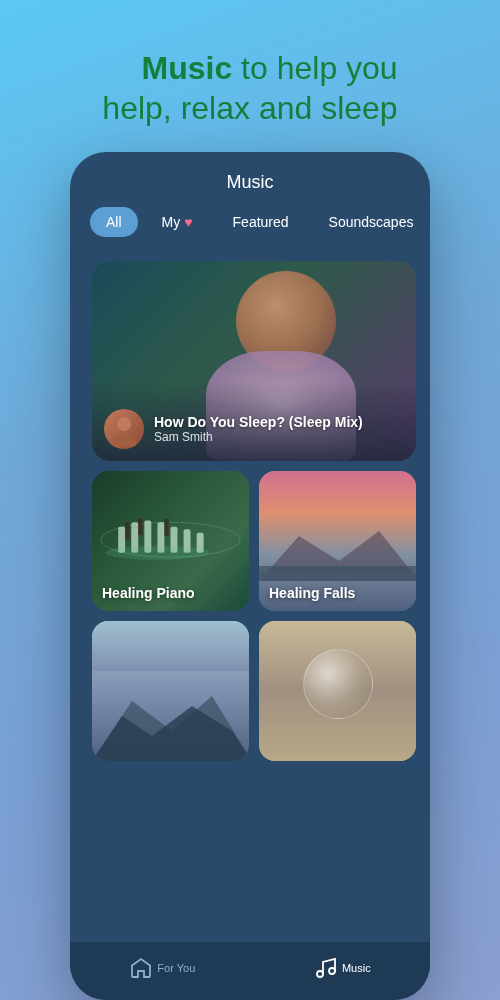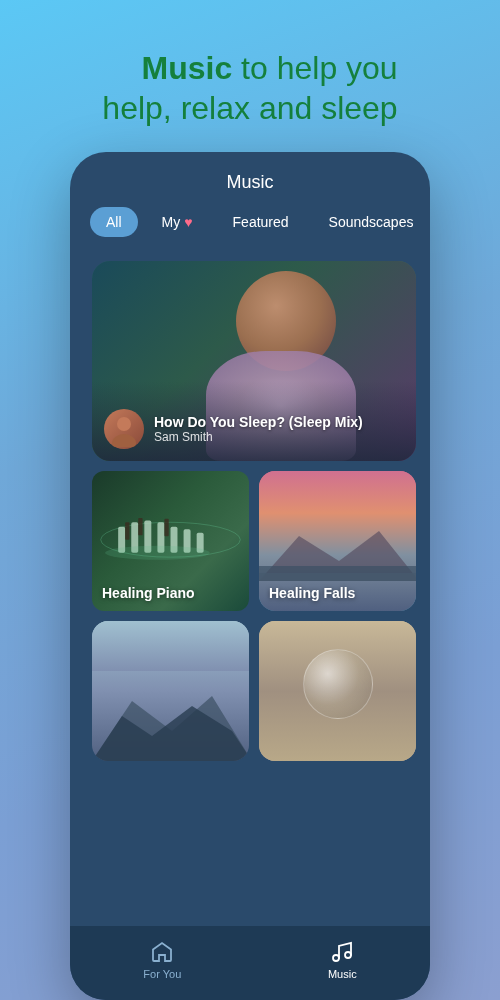--- a/index.html
+++ b/index.html
@@ -140,21 +140,20 @@
       position: absolute;
       bottom: 10px;
       left: 10px;
       color: white;
       font-size: 14px;
       font-weight: 600;
       text-shadow: 0 1px 4px rgba(0,0,0,0.5);
     }
     .piano-card {
       background: linear-gradient(135deg, #1a3a2a 0%, #2a5a3a 40%, #3a6a4a 70%, #1a4a3a 100%);
-      border-radius: 12px;
     }
     .piano-visual {
       position: absolute;
       top: 20px;
       left: 0; right: 0;
       display: flex;
       justify-content: center;
     }
     .piano-visual svg {
       width: 180px;
@@ -190,21 +189,20 @@
       background: #1e3a55;
       display: flex;
       justify-content: space-around;
       align-items: center;
       padding: 10px 0 16px;
       width: 100%;
       flex-shrink: 0;
     }
     .nav-item {
       display: flex;
-      flex-direction: column;
       align-items: center;
       gap: 4px;
       cursor: pointer;
       padding: 4px 12px;
     }
     .nav-icon {
       width: 24px;
       height: 24px;
       display: flex;
       align-items: center;

